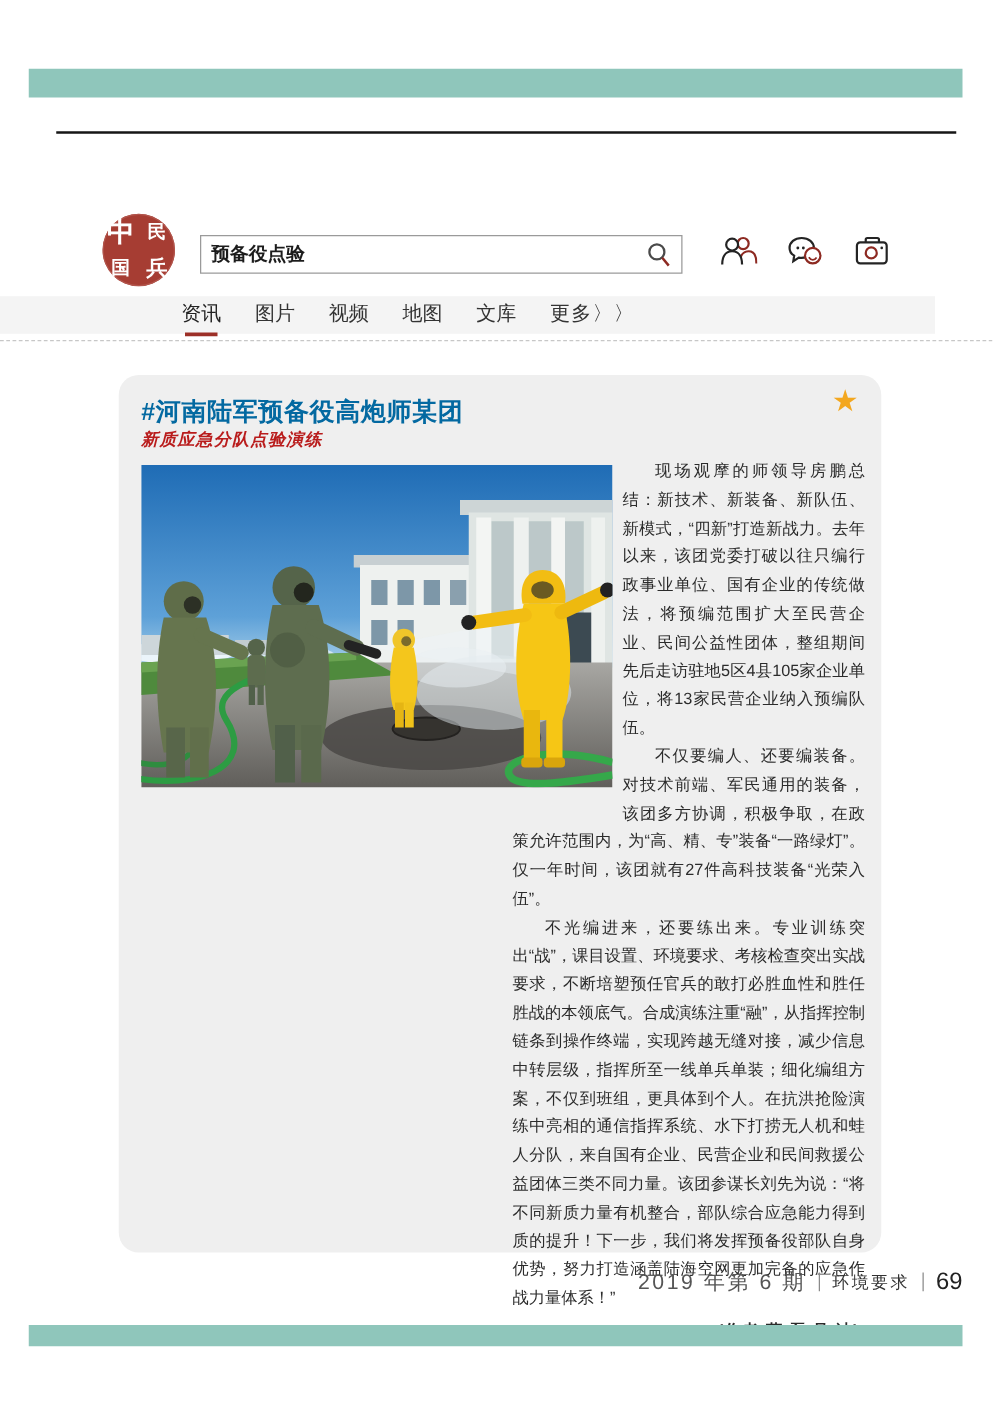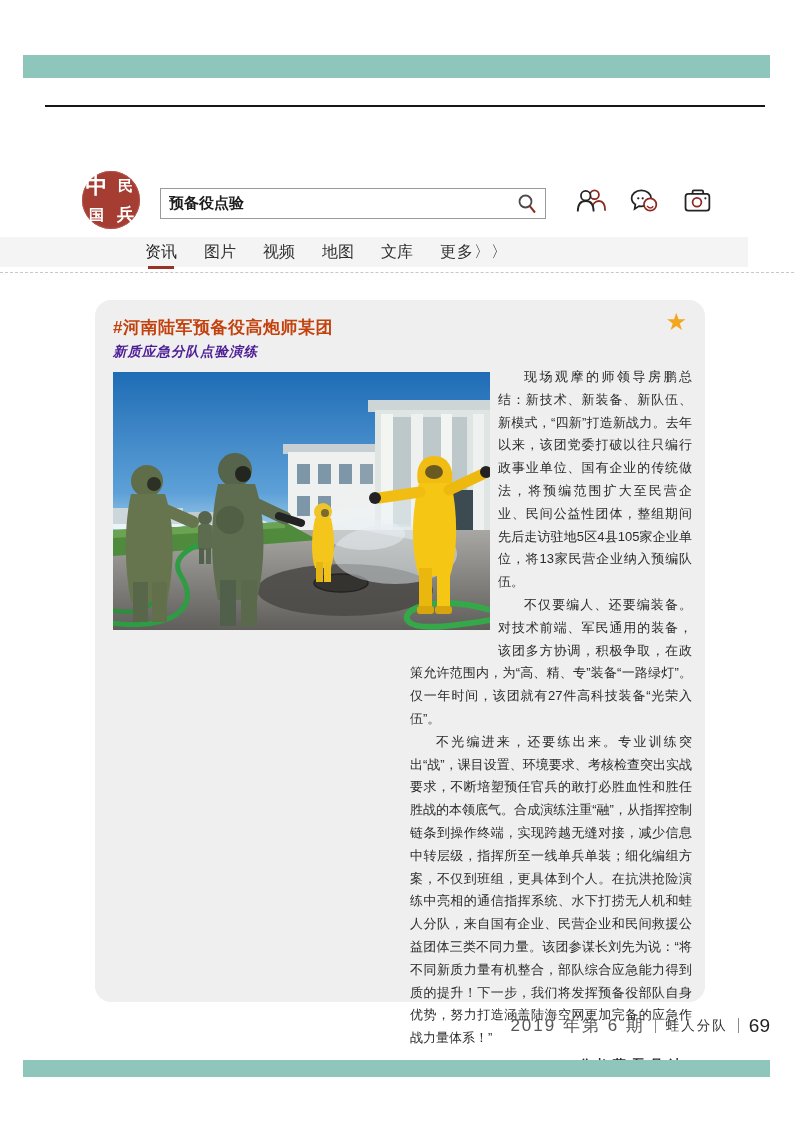--- a/index.html
+++ b/index.html
@@ -34,23 +34,23 @@
   .tabbar{left:0;top:237px;width:748px;height:30px;background:#f4f4f4;
     display:flex;align-items:center;padding-left:145px;box-sizing:border-box;gap:27px;}
   .tab{font-size:16px;color:#333;position:relative;cursor:pointer;line-height:30px;}
   .tab.active{color:#222;}
   .tab.active::after{content:"";position:absolute;left:50%;transform:translateX(-50%);
     bottom:-2px;width:26px;height:3px;background:#9c2f27;}
   .tab-more{letter-spacing:1px;}
   .dashed-rule{left:0;top:272px;width:794px;border-top:1px dashed #c7c7c7;height:0;}
   
   .card{left:95px;top:300px;width:610px;height:702px;background:#efefef;border-radius:16px;}
-  .card-title{left:18px;top:16px;font-size:17px;font-weight:bold;color:#c2410c;letter-spacing:.5px;}
+  .card-title{left:18px;top:16px;font-size:20px;font-weight:bold;color:#0369a1;letter-spacing:.5px;}
   .fav-star{right:18px;top:10px;font-size:24px;color:#f3a71f;line-height:1;}
-  .card-subtitle{left:18px;top:43px;font-size:13.5px;font-style:italic;font-weight:600;color:#4c1d95;letter-spacing:1px;}
+  .card-subtitle{left:18px;top:43px;font-size:13.5px;font-style:italic;font-weight:600;color:#b91c1c;letter-spacing:1px;}
   .photo{left:18px;top:72px;width:377px;height:258px;display:block;}
   .col{font-size:13px;line-height:22.8px;color:#2b2b2b;text-align:justify;}
   .col p{margin:0;text-indent:2em;}
   .col-left{left:18px;top:344px;width:288px;}
   .col-right{left:315px;top:66px;width:282px;}
   .photo-spacer{float:left;width:88px;height:290px;}
   .author-line{text-indent:0 !important;text-align:right;font-weight:bold;margin-top:4px !important;
     padding-right:4px;letter-spacing:1px;}
   
   .footer{top:1014px;right:24px;display:flex;align-items:center;gap:10px;color:#3a3a3a;}
@@ -224,18 +224,18 @@
     <p class="author-line">(作者:葛  磊  吴  洁)</p>
   </div>
 
   <div class="abs col col-left">
   </div>
 </section>
 
 <div class="abs footer">
   <span class="issue">2019 年第 6 期</span>
   <span class="vdiv"></span>
-  <span class="mag">蛙人分队</span>
+  <span class="mag">环境要求</span>
   <span class="vdiv"></span>
   <span class="pageno">69</span>
 </div>
 
 <div class="abs teal-bar teal-bottom"></div>
 
 </body></html>

